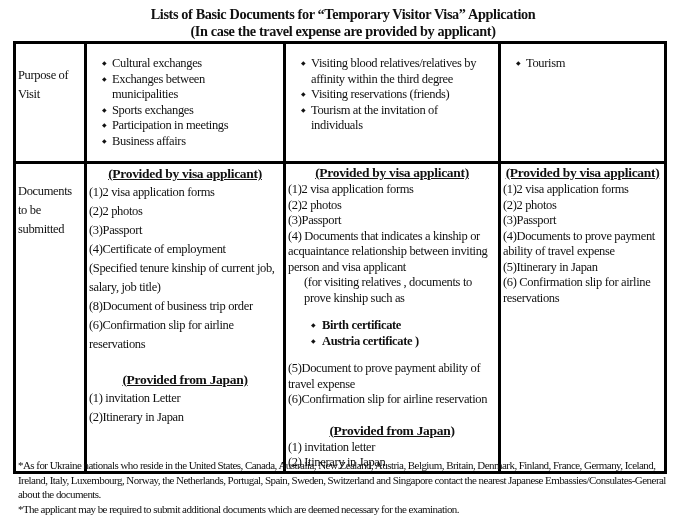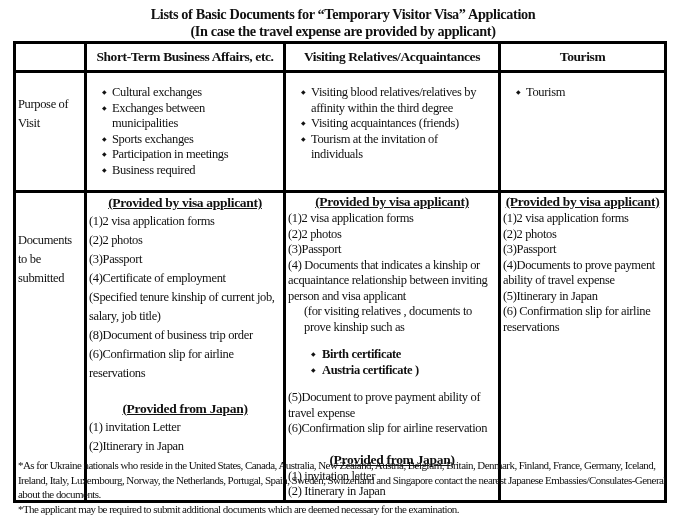--- a/index.html
+++ b/index.html
@@ -33,21 +33,21 @@
     font-weight: bold; font-size: 13.5px; text-align: center; vertical-align: middle;
     height: 26px; letter-spacing: -0.4px;
   }
   col.c0 { width: 71px; }
   col.c1 { width: 199px; }
   col.c2 { width: 215px; }
   col.c3 { width: 166px; }
   tr.purpose td { height: 76px; }
   td.rowlabel { text-align: left; vertical-align: middle; padding: 0; }
   tr.purpose td.rowlabel { vertical-align: top; padding-top: 22px; line-height: 19px; }
-  tr.docsrow td.rowlabel { vertical-align: top; padding-top: 38px; line-height: 19px; }
+  tr.docsrow td.rowlabel { vertical-align: top; padding-top: 18px; line-height: 19px; }
   ul.bul { list-style: none; margin: 12px; padding: 0; }
   ul.bul li { position: relative; padding-left: 11px; }
   ul.bul li::before {
     content: "\25C6"; position: absolute; left: 1px; top: 0; font-size: 6px;
   }
   .sechead { font-weight: bold; text-decoration: underline; font-size: 13.5px; line-height: 18px; letter-spacing: -0.3px; text-align: center; }
   .c1 .line, .c1 .sechead { line-height: 19px; }
   .gap { height: 16px; }
   .indent1 { padding-left: 16px; }
   ul.bul.sub li { padding-left: 22px; font-weight: bold; }
@@ -65,45 +65,39 @@
 <div class="title l2">(In case the travel expense are provided by applicant)</div>
 
 <table class="docs">
   <colgroup>
       <col class="c0">
       <col class="c1">
       <col class="c2">
       <col class="c3">
     </colgroup>
   <tbody>
-      <tr>
-    <th></th>
-    <th>Short-Term Business Affairs, etc.</th>
-    <th>Visiting Relatives/Acquaintances</th>
-    <th>Tourism</th>
-  </tr>
 
   <tr class="purpose">
     <td class="rowlabel">
       <div>Purpose of</div>
       <div>Visit</div>
     </td>
     <td>
       <ul class="bul">
         <li>Cultural exchanges</li>
         <li>Exchanges between municipalities</li>
         <li>Sports exchanges</li>
         <li>Participation in meetings</li>
-        <li>Business required</li>
+        <li>Business affairs</li>
       </ul>
     </td>
     <td>
       <ul class="bul">
         <li>Visiting blood relatives/relatives by affinity within the third degree</li>
-        <li>Visiting acquaintances (friends)</li>
+        <li>Visiting reservations (friends)</li>
         <li>Tourism at the invitation of individuals</li>
       </ul>
     </td>
     <td>
       <ul class="bul">
         <li>Tourism</li>
       </ul>
     </td>
   </tr>
 

